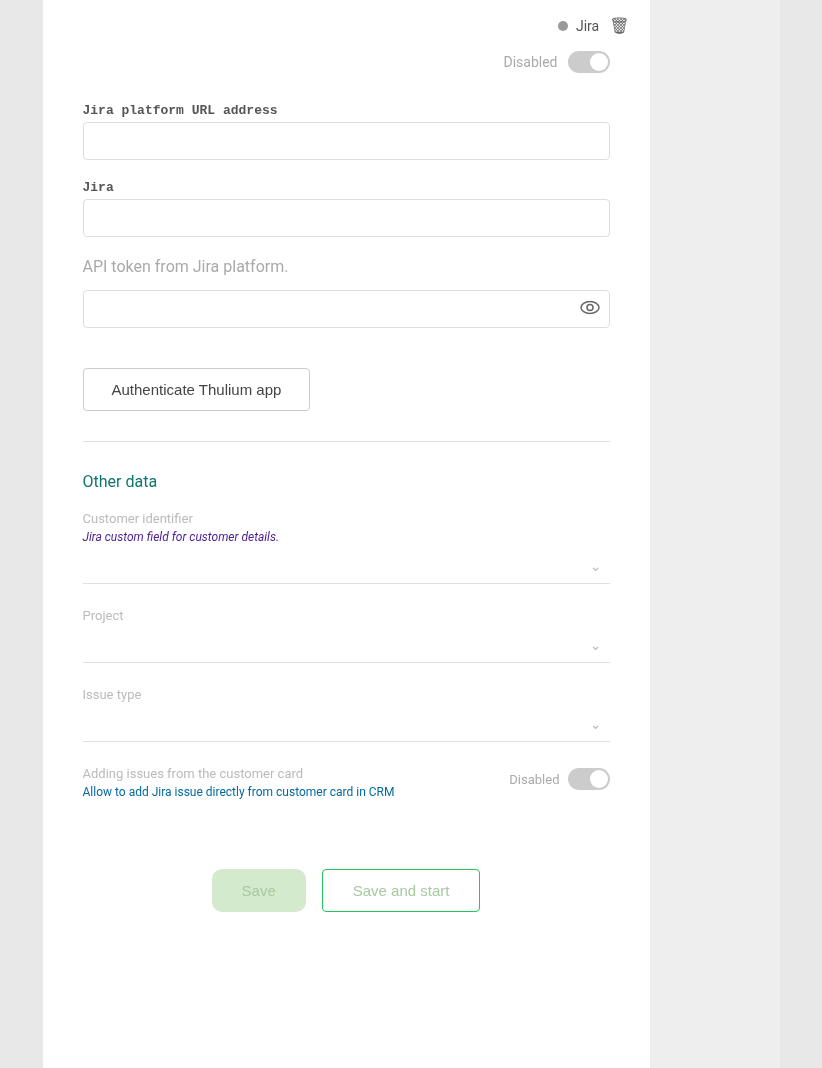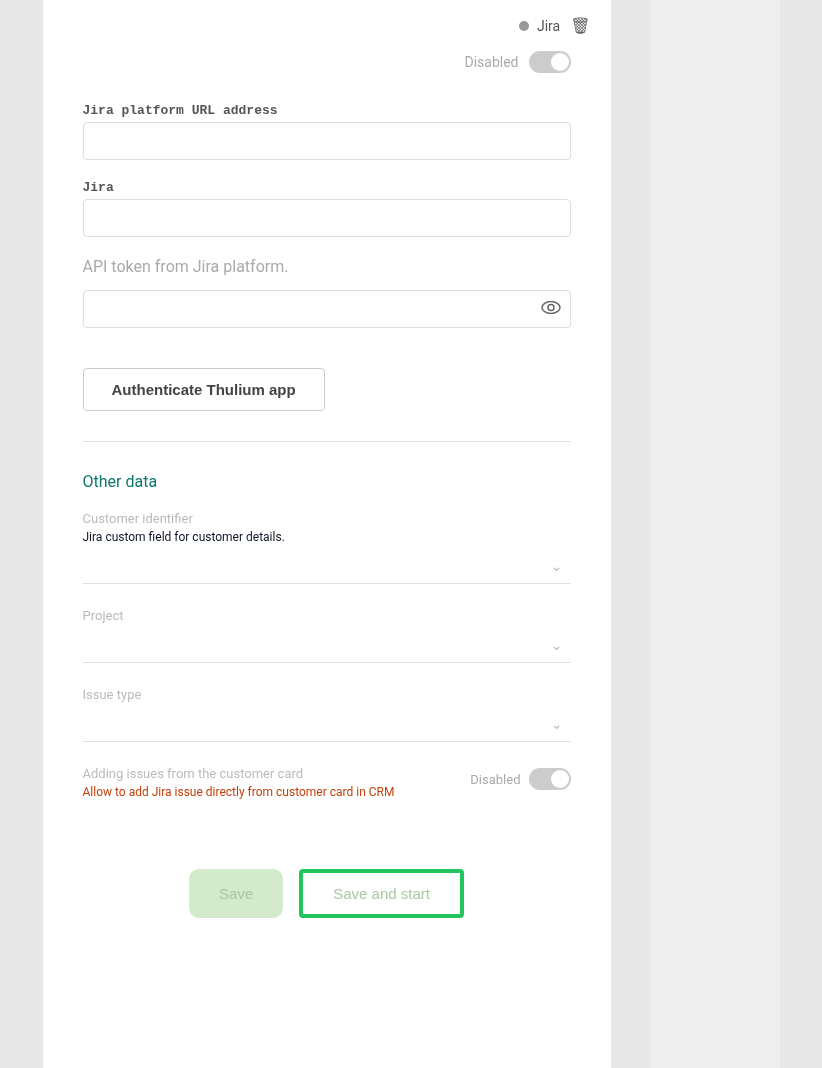--- a/index.html
+++ b/index.html
@@ -10,21 +10,20 @@
       justify-content: center;
       align-items: flex-start;
       min-height: 1068px;
       width: 822px;
     }
     .page-wrapper {
       display: flex;
       width: 737px;
       min-height: 1068px;
       background: #e8e8e8;
-      gap: 39px;
     }
     .main-content {
       flex: 1;
       background: #ffffff;
       padding: 0;
       position: relative;
       min-height: 1068px;
     }
     .sidebar {
       width: 130px;
@@ -137,21 +136,21 @@
     }
     .auth-button {
       margin-top: 20px;
       padding: 12px 28px;
       background: #fff;
       border: 1px solid #ccc;
       border-radius: 4px;
       font-size: 15px;
       color: #444;
       cursor: pointer;
-      font-weight: 700;
+      font-weight: 400;
     }
     .divider {
       border: none;
       border-top: 1px solid #e0e0e0;
       margin: 30px 0;
     }
     .other-data-title {
       font-size: 16px;
       font-weight: 400;
       color: #0f766e;
@@ -160,22 +159,23 @@
     .dropdown-field {
       margin-bottom: 24px;
     }
     .dropdown-label {
       font-size: 13px;
       color: #bbb;
       margin-bottom: 4px;
     }
     .dropdown-sublabel {
       font-size: 12px;
-      color: #0f172a;
+      color: #4c1d95;
       margin-bottom: 4px;
+      font-style: italic;
     }
     .dropdown-control {
       width: 100%;
       height: 36px;
       border-bottom: 1px solid #e0e0e0;
       display: flex;
       align-items: center;
       justify-content: flex-end;
       padding-right: 8px;
       cursor: pointer;
@@ -194,21 +194,21 @@
     .adding-issues-text {
       flex: 1;
     }
     .adding-issues-title {
       font-size: 13px;
       color: #bbb;
       margin-bottom: 4px;
     }
     .adding-issues-sub {
       font-size: 12px;
-      color: #c2410c;
+      color: #0369a1;
     }
     .adding-issues-toggle {
       display: flex;
       align-items: center;
       gap: 8px;
       margin-top: 2px;
     }
     .adding-toggle-label {
       color: #aaa;
       font-size: 13px;
@@ -226,21 +226,21 @@
       border: none;
       border-radius: 10px;
       font-size: 15px;
       color: #a8c8a0;
       cursor: pointer;
       font-weight: 500;
     }
     .btn-save-start {
       padding: 12px 30px;
       background: #fff;
-      border: 4px solid #22c55e;
+      border: 1px solid #22c55e;
       border-radius: 4px;
       font-size: 15px;
       color: #a8c8a0;
       cursor: pointer;
       font-weight: 500;
     }
   </style>
 </head>
 <body>
 

